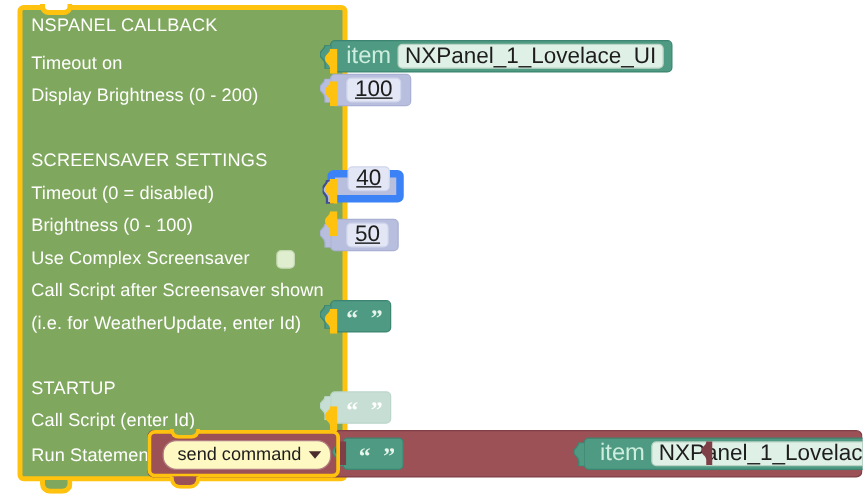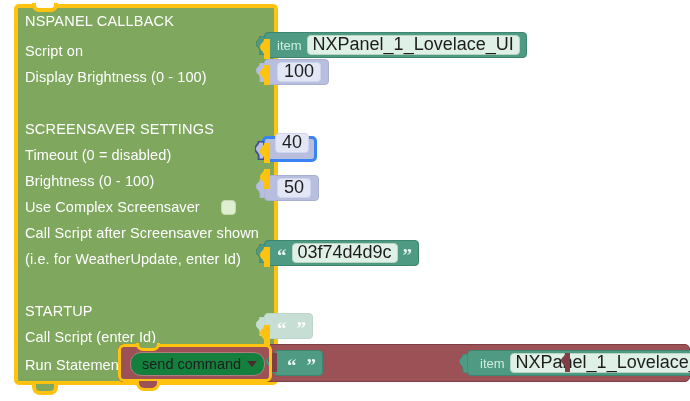--- a/index.html
+++ b/index.html
@@ -136,24 +136,25 @@
   .vblock.teal-pale {
     background: #c6ded4;
     color: #ffffff;
     border: 1px solid #bcd6cb;
   }
   
   .vblock.num {
     background: #b8bedd;
     border: 1px solid #a9b0d4;
     padding: 0 7px 0 12px;
+    text-decoration: underline;
   }
   .vblock.num.selected {
     background: #b8bedd;
-    border: 3px solid #3b82f6;
+    border: 6px solid #3b82f6;
     border-radius: 5px;
     padding: 0 5px 12px 10px;
   }
 
   
   .field {
     display: inline-block;
     background: #dff0e6;
     color: #1d1d1d;
     border: 1px solid #b9d4c4;
@@ -168,21 +169,21 @@
     color: #1d1d1d;
     padding: 1px 6px 2px 6px;
   }
   .field.pale-field {
     background: #f2f6f4;
     border: 1px solid #e2eae6;
   }
   .label-in {
     color: #cdeede;
     margin-right: 5px;
-    font-size: 13px;
+    font-size: 19px;
     text-align: right;
   }
   .quote {
     color: #e6f4ec;
     font-size: 19px;
     line-height: 1;
     font-family: "Liberation Serif", serif;
     font-weight: bold;
     position: relative;
     top: 2px;
@@ -259,21 +260,21 @@
     box-sizing: border-box;
     z-index: 6;
   }
   .dropdown {
     position: absolute;
     left: 12px;
     top: 8px;
     height: 22px;
     display: flex;
     align-items: center;
-    background: #15803d;
+    background: #fef9c3;
     border: 1px solid #b07c81;
     border-radius: 11px;
     padding: 0 7px 0 11px;
     color: #1d1d1d;
     font-size: 14.5px;
     white-space: nowrap;
   }
   .dd-arrow {
     margin-left: 6px;
     width: 0; height: 0;
@@ -303,25 +304,25 @@
   <div class="notch-top"></div>
   <div class="notch-bottom"></div>
 
   <div class="rows">
 
     <div class="row" style="top:4px;">
       <span class="lbl heading">NSPANEL CALLBACK</span>
     </div>
 
     <div class="row" style="top:34px;">
-      <span class="lbl">Script on</span>
+      <span class="lbl">Timeout on</span>
     </div>
 
     <div class="row" style="top:60px;">
-      <span class="lbl">Display Brightness (0 - 100)</span>
+      <span class="lbl">Display Brightness (0 - 200)</span>
     </div>
 
     <div class="row" style="top:112px;">
       <span class="lbl heading">SCREENSAVER SETTINGS</span>
     </div>
 
     <div class="row" style="top:138px;">
       <span class="lbl">Timeout (0 = disabled)</span>
     </div>
 
@@ -415,21 +416,20 @@
     <path d="M9,0 L4,0 C4,4 0,4 0,7.5 C0,11 4,11 4,15 L4,19 L9,19 Z" fill="#b8bedd" stroke="#a9b0d4" stroke-width="1"></path>
   </svg>
   <span class="field num-field">50</span>
 </div>
 
 <div class="vblock teal" style="left:264px; top:240px;">
   <svg class="tab-left" viewBox="0 0 9 19">
     <path d="M9,0 L4,0 C4,4 0,4 0,7.5 C0,11 4,11 4,15 L4,19 L9,19 Z" fill="#4e9a83" stroke="#3d8570" stroke-width="1"></path>
   </svg>
   <span class="quote open">“</span>
-  <span class="field">03f74d4d9c</span>
   <span class="quote close">”</span>
 </div>
 
 <div class="vblock teal-pale" style="left:264px; top:313px;">
   <svg class="tab-left" viewBox="0 0 9 19">
     <path d="M9,0 L4,0 C4,4 0,4 0,7.5 C0,11 4,11 4,15 L4,19 L9,19 Z" fill="#c6ded4" stroke="#bcd6cb" stroke-width="1"></path>
   </svg>
   <span class="quote close pale" style="margin-left:0;margin-right:5px;">“</span>
   <span class="quote close pale">”</span>
 </div>

